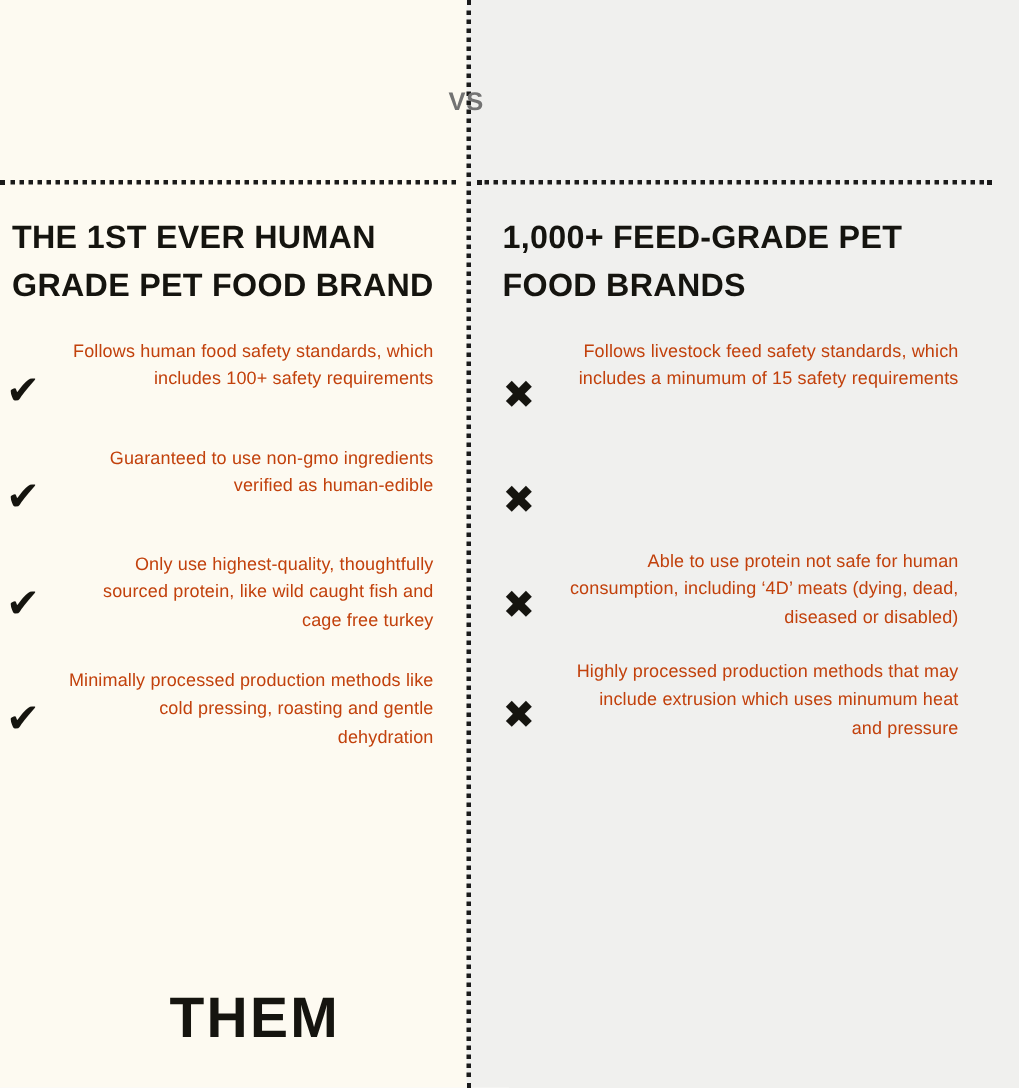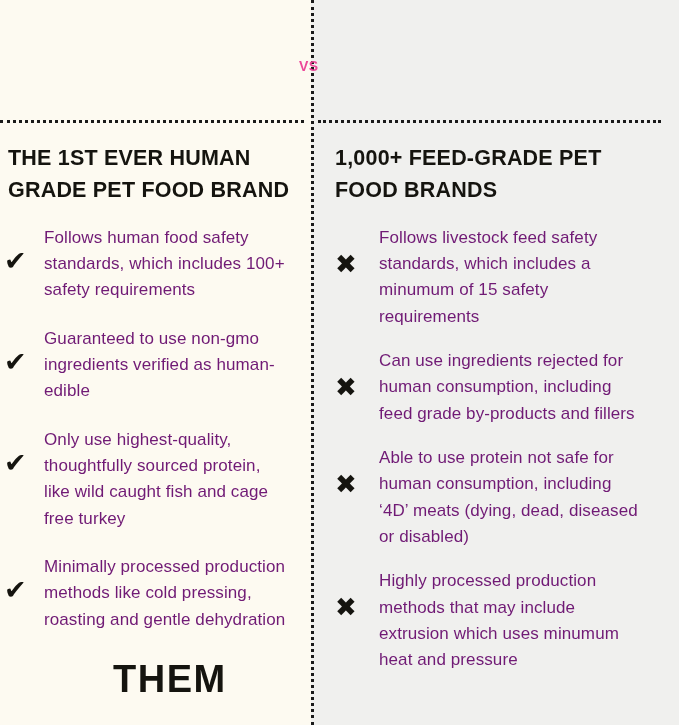--- a/index.html
+++ b/index.html
@@ -70,23 +70,23 @@
 
   .heading-them {
     left: 113px;
     text-align: center;
   }
 
   .vs-label {
     position: absolute;
     left: 299px;
     top: 58px;
-    font-size: 14px;
-    font-weight: bold;
-    color: #ec4899;
+    font-size: 17px;
+    font-weight: bold;
+    color: #737373;
     letter-spacing: 0.5px;
     z-index: 5;
   }
 
   
   .hrule {
     position: absolute;
     top: 120px;
     height: 0;
     border-top: 3px dotted #1a1a1a;
@@ -145,24 +145,25 @@
 
   .mark-cross {
     width: 44px;
     padding-top: 26px;
     text-align: left;
     font-size: 26px;
     font-weight: bold;
   }
 
   .item-text {
-    font-size: 17px;
+    font-size: 12px;
     line-height: 1.55;
-    color: #701a75;
+    color: #c2410c;
     letter-spacing: 0.1px;
+    text-align: right;
   }
 
   .items-us .item-text { width: 245px; }
   .items-them .item-text { width: 260px; }
 </style>
 </head>
 <body>
 
 <div class="comparison">
 
@@ -192,21 +193,20 @@
   <div class="col col-them">
     <div class="heading-row"></div>
     <div class="subtitle subtitle-them">1,000+ FEED-GRADE PET FOOD BRANDS</div>
     <ul class="items items-them">
       <li class="item">
         <span class="mark mark-cross">✖</span>
         <span class="item-text">Follows livestock feed safety standards, which includes a minumum of 15 safety requirements</span>
       </li>
       <li class="item">
         <span class="mark mark-cross">✖</span>
-        <span class="item-text">Can use ingredients rejected for human consumption, including feed grade by-products and fillers</span>
       </li>
       <li class="item">
         <span class="mark mark-cross">✖</span>
         <span class="item-text">Able to use protein not safe for human consumption, including ‘4D’ meats (dying, dead, diseased or disabled)</span>
       </li>
       <li class="item">
         <span class="mark mark-cross">✖</span>
         <span class="item-text">Highly processed production methods that may include extrusion which uses minumum heat and pressure</span>
       </li>
     </ul>

